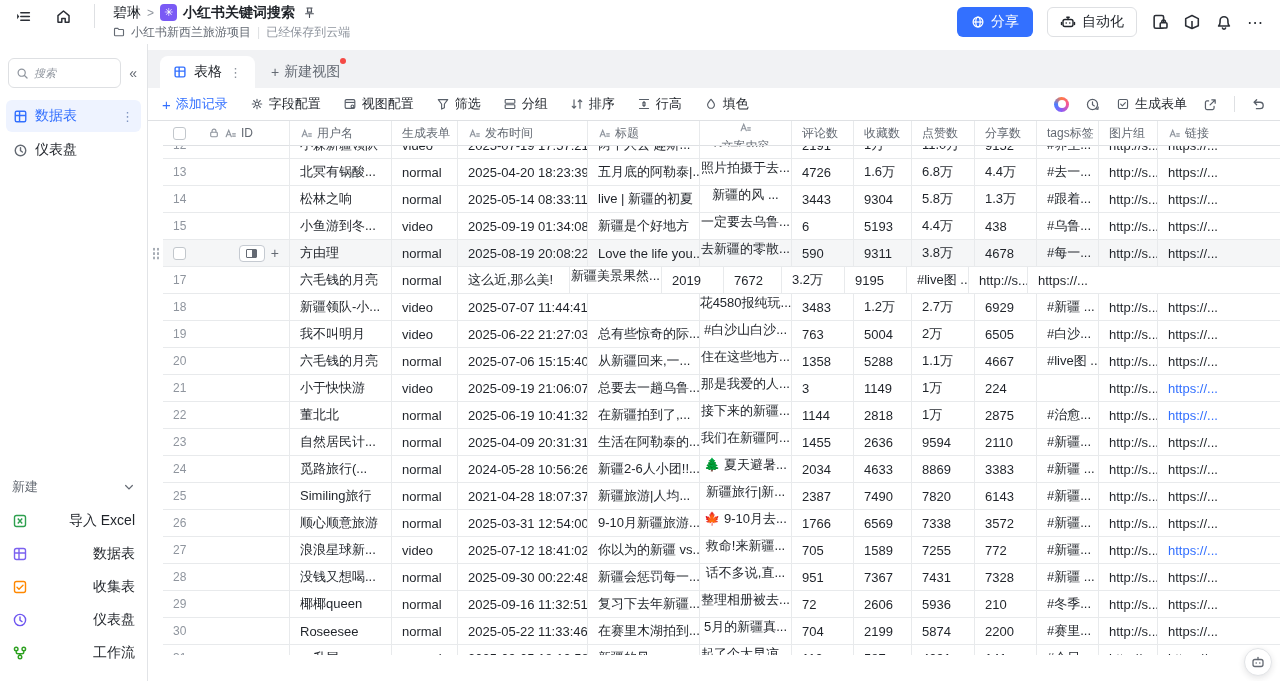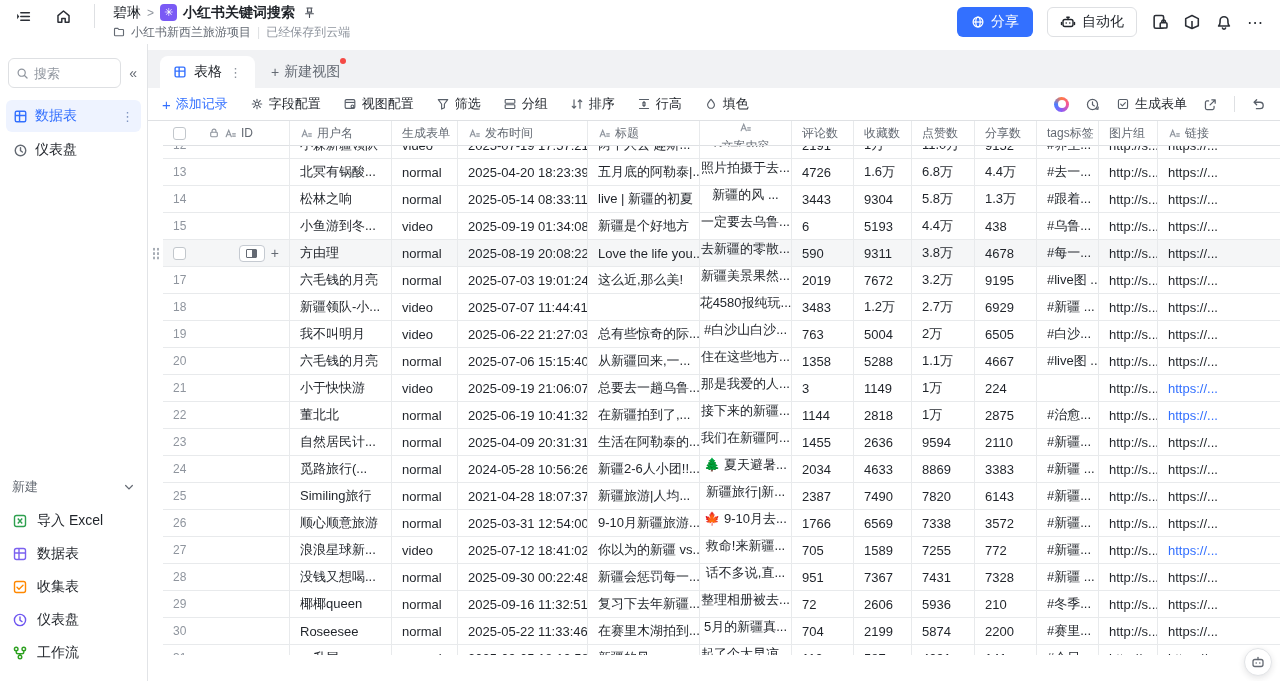--- a/index.html
+++ b/index.html
@@ -32,36 +32,36 @@
   .hd-ico { color:#2b2f36; cursor:pointer; }
   .more-dots { font-size:16px; letter-spacing:1px; color:#2b2f36; cursor:pointer; }
 
   
   .app-body { display:flex; height:637px; }
   .sidebar { width:148px; flex:none; background:#fff; border-right:1px solid #e2e4e7;
     display:flex; flex-direction:column; padding:14px 0 10px; }
   .search-row { display:flex; align-items:center; gap:6px; padding:0 8px; }
   .search-box { flex:1; height:30px; border:1px solid #dee0e3; border-radius:6px;
     display:flex; align-items:center; gap:5px; padding:0 7px; color:#8f959e; background:#fff; }
-  .search-box input { border:none; outline:none; width:54px; font-size:13px; color:#0c4a6e;
-    font-family:inherit; background:transparent; }
+  .search-box input { border:none; outline:none; width:54px; font-size:11px; color:#0c4a6e;
+    font-family:inherit; background:transparent;font-style:italic; }
   .search-box input::placeholder { color:#8f959e; }
   .collapse { color:#646a73; font-size:14px; cursor:pointer; padding:2px; }
   .side-items { margin-top:12px; display:flex; flex-direction:column; gap:2px; padding:0 6px; }
   .side-item { height:32px; display:flex; align-items:center; gap:7px; padding:0 7px;
     border-radius:6px; font-size:14px; color:#1f2329; cursor:pointer; }
   .side-item .si-ico { color:#646a73; }
   .side-item.active { background:#eef3ff; color:#3370ff; }
   .side-item.active .si-ico { color:#3370ff; }
   .si-more { margin-left:auto; color:#8297c2; font-size:13px; }
   .new-section { margin-top:auto; padding:0 10px 2px; }
   .new-hd { display:flex; align-items:center; justify-content:space-between; color:#646a73;
     font-size:13px; padding:4px 2px 8px; cursor:pointer; }
   .new-item { height:33px; display:flex; align-items:center; gap:9px; font-size:14px;
-    color:#1f2329; cursor:pointer; padding:0 2px; }
+    color:#1f2329; cursor:pointer; padding:0 2px;justify-content:space-between; }
 
   .main { flex:1; display:flex; flex-direction:column; min-width:0; background:#fff; }
   .tabs-gap { height:6px; background:#fff; }
   .view-tabs { height:38px; background:#f1f2f4; display:flex; align-items:flex-end; padding-left:12px; }
   .vtab-active { height:32px; background:#fff; border-radius:8px 8px 0 0; display:flex;
     align-items:center; gap:7px; padding:0 13px; font-size:14px; cursor:pointer; }
   .vtab-active .tico { color:#3370ff; }
   .vtab-more { color:#8f959e; font-size:13px; }
   .vtab-new { position:relative; display:flex; align-items:center; gap:5px; height:32px;
     padding:0 16px; color:#646a73; font-size:14px; cursor:pointer; }
@@ -612,21 +612,20 @@
     <div class="cell c12 linkcell">https://...</div>
   </div>
           <div class="trow">
     <div class="gutter"></div>
     <div class="cell c0">
       <span class="rownum">17</span>
 
     </div>
     <div class="cell c1">六毛钱的月亮</div>
     <div class="cell c2">normal</div>
-    <div class="cell c3">2025-07-03 19:01:24</div>
     <div class="cell c4">这么近,那么美!</div>
     <div class="cell c5">新疆美景果然...</div>
     <div class="cell c6">2019</div>
     <div class="cell c7">7672</div>
     <div class="cell c8">3.2万</div>
     <div class="cell c9">9195</div>
     <div class="cell c10">#live图 ...</div>
     <div class="cell c11">http://s...</div>
     <div class="cell c12 linkcell">https://...</div>
   </div>

